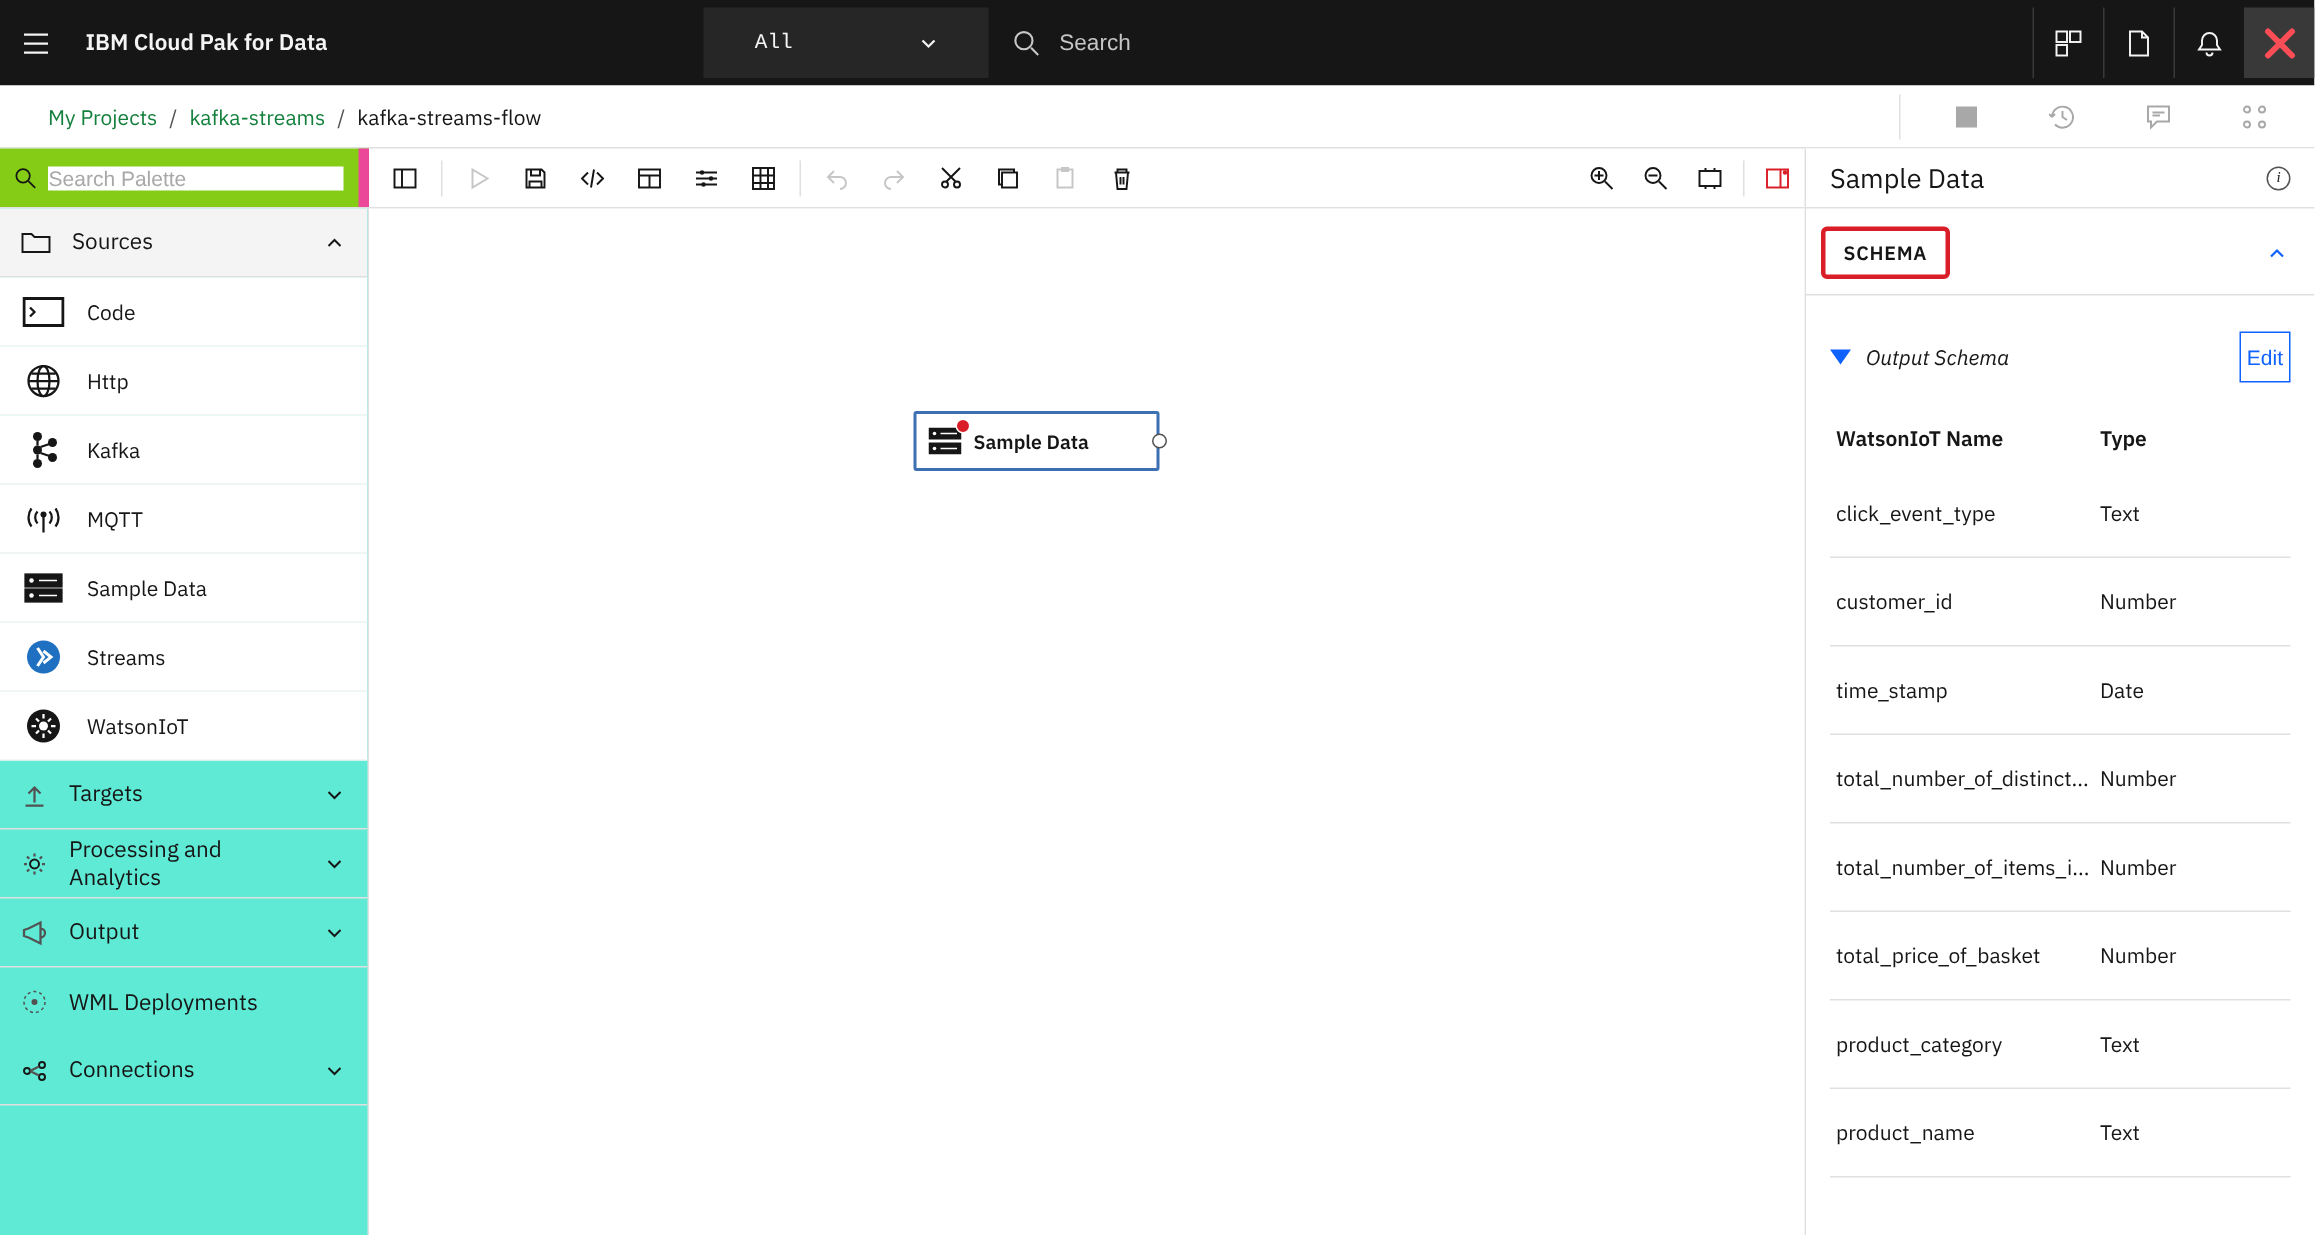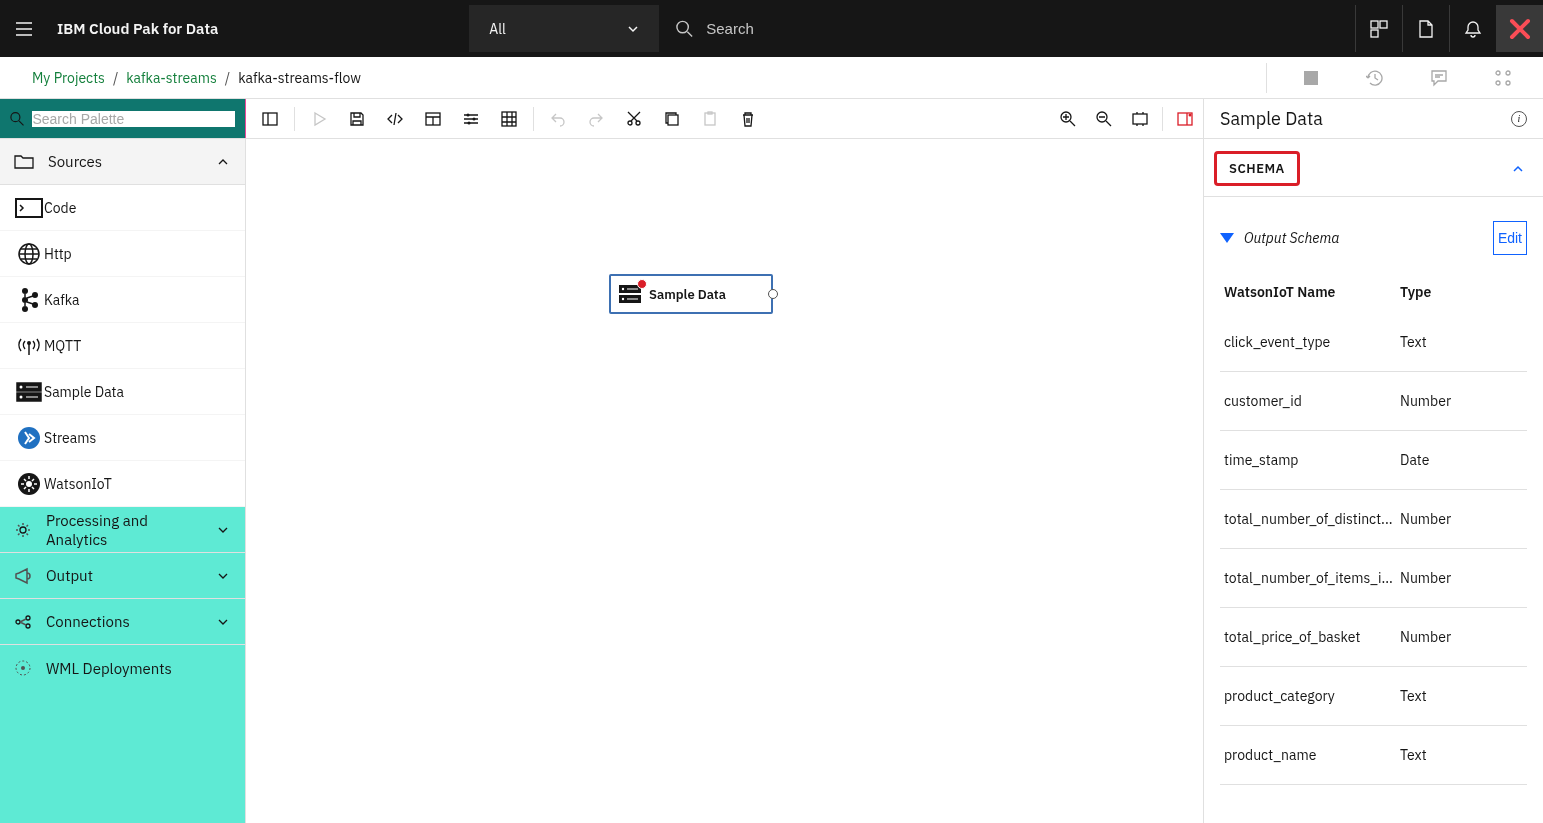--- a/index.html
+++ b/index.html
@@ -2,21 +2,21 @@
 <html><head>
 <meta charset="utf-8">
 <style>
 * { box-sizing: border-box; margin: 0; padding: 0; }
 body { font-family: 'IBM Plex Sans', -apple-system, sans-serif; font-size: 14px; color: #161616; background: #fff; overflow: hidden; }
 
 .top-header { height: 57px; background: #161616; color: #f4f4f4; display: flex; align-items: center; }
 .hamburger { width: 47px; height: 47px; display: flex; align-items: center; justify-content: center; cursor: pointer; }
 .hamburger svg { fill: #f4f4f4; }
 .app-title { font-size: 15px; font-weight: 600; padding-left: 10px; }
-.dropdown-all { margin-left: auto; width: 190px; height: 47px; background: #262626; display: flex; align-items: center; padding: 0 20px; cursor: pointer; position: relative; }
+.dropdown-all { margin-left: auto; width: 190px; height: 47px; background: #262626; display: flex; align-items: center; padding: 0 34px; cursor: pointer; position: relative; font-family: Liberation Mono, monospace; }
 .dropdown-all .chev { margin-left: auto; }
 .search-wrap { display: flex; align-items: center; padding: 0 16px; width: 675px; }
 .search-icon { width: 20px; height: 20px; margin-right: 12px; }
 .search-input { background: transparent; border: none; color: #c6c6c6; font-size: 15px; outline: none; width: 100%; }
 .search-input::placeholder { color: #c6c6c6; }
 .header-icons { display: flex; margin-left: auto; }
 .header-icon-btn { width: 47px; height: 47px; display: flex; align-items: center; justify-content: center; cursor: pointer; border-left: 1px solid #393939; }
 
 .sub-bar { height: 42px; background: #fff; display: flex; align-items: center; padding: 0 20px; border-bottom: 1px solid #e0e0e0; }
 .breadcrumbs { display: flex; align-items: center; gap: 8px; font-size: 14px; padding-left: 12px; }
@@ -32,21 +32,21 @@
 .palette-search input::placeholder { color: #a8a8a8; }
 .tb-icons { display: flex; align-items: center; gap: 2px; padding-left: 6px; }
 .tb-btn { width: 36px; height: 36px; display: flex; align-items: center; justify-content: center; cursor: pointer; color: #161616; }
 .tb-btn.disabled { color: #c6c6c6; cursor: default; }
 .tb-sep { width: 1px; height: 24px; background: #e0e0e0; margin: 0 4px; }
 
 .left-panel { width: 246px; background: #5eead4; border-right: 1px solid #e0e0e0; overflow-y: auto; }
 .section-header { height: 46px; display: flex; align-items: center; padding: 0 14px; gap: 14px; cursor: pointer; border-bottom: 1px solid #e0e0e0; }
 .section-header .label { font-size: 15px; flex: 1; color: #161616; }
 .section-header .chev { width: 16px; height: 16px; }
-.palette-item { height: 46px; display: flex; align-items: center; padding: 0 14px; gap: 0; cursor: grab; background: #fff; border-bottom: 1px solid #f4f4f4; }
+.palette-item { height: 46px; display: flex; align-items: center; padding: 0 14px; gap: 14px; cursor: grab; background: #fff; border-bottom: 1px solid #f4f4f4; }
 .palette-item .icon-box { width: 30px; height: 24px; display: flex; align-items: center; justify-content: center; }
 .palette-item .label { font-size: 14px; color: #161616; }
 .canvas-toolbar-wrap { display: flex; height: 40px; border-bottom: 1px solid #e0e0e0; }
 .canvas-area { flex: 1; position: relative; background: #fff; }
 .canvas-node { position: absolute; left: 363px; top: 135px; width: 164px; height: 40px; border: 2px solid #3d70b2; border-radius: 2px; background: #fff; display: flex; align-items: center; padding: 0 8px; gap: 8px; }
 .canvas-node .node-icon { width: 22px; height: 18px; position: relative; }
 .canvas-node .node-label { font-size: 13px; font-weight: 600; }
 .node-dot-red { position: absolute; top: -6px; right: -6px; width: 10px; height: 10px; background: #da1e28; border-radius: 50%; border: 1px solid #fff; }
 .node-port { position: absolute; right: -7px; top: 50%; transform: translateY(-50%); width: 10px; height: 10px; border: 1px solid #525252; background: #fff; border-radius: 50%; }
 
@@ -149,21 +149,21 @@
         </svg>
       </div>
   </div>
 </div>
 
 <div class="main-body">
 
   <div style="display:flex;flex-direction:column;flex:1">
 
     <div class="canvas-toolbar-wrap">
-      <div class="palette-search" style="border-right:1px solid #ec4899;background:#0f766e">
+      <div class="palette-search" style="border-right:7px solid #ec4899;background:#84cc16">
         <svg width="16" height="16" viewBox="0 0 16 16">
             <circle cx="6" cy="6" r="5" class="icon-outline"></circle>
             <path d="M10 10l5 5" class="icon-outline"></path>
           </svg>
         <input placeholder="Search Palette" style="">
       </div>
       <div class="tb-icons" style="flex:1">
         <div class="tb-btn">
             <svg class="icon-svg" viewBox="0 0 16 16">
               <rect x="1" y="2" width="14" height="12" class="icon-outline"></rect>
@@ -354,55 +354,64 @@
                 <circle cx="12" cy="12" r="11" fill="#161616"></circle>
                 <circle cx="12" cy="12" r="3" fill="#fff"></circle>
                 <path d="M12 4v3M12 17v3M4 12h3M17 12h3M7 7l2 2M15 15l2 2M17 7l-2 2M9 15l-2 2" stroke="#fff" stroke-width="1.5"></path>
               </svg>
             </div>
           <span class="label">WatsonIoT</span>
         </div>
 
         <div class="section-header">
           <svg width="18" height="18" viewBox="0 0 18 18">
+              <path d="M9 14V4M5 8l4-4 4 4M3 16h12" stroke="#525252" stroke-width="1.5" fill="none"></path>
+            </svg>
+          <span class="label">Targets</span>
+          <svg class="chev" viewBox="0 0 16 16">
+              <path d="M4 6l4 4 4-4" class="icon-outline"></path>
+            </svg>
+        </div>
+        <div class="section-header">
+          <svg width="18" height="18" viewBox="0 0 18 18">
               <circle cx="9" cy="9" r="3" class="icon-outline" stroke="#525252"></circle>
               <path d="M9 2v2M9 14v2M2 9h2M14 9h2M4 4l1.5 1.5M12.5 12.5L14 14M14 4l-1.5 1.5M5.5 12.5L4 14" stroke="#525252" stroke-width="1.5"></path>
             </svg>
           <span class="label">Processing and Analytics</span>
           <svg class="chev" viewBox="0 0 16 16">
               <path d="M4 6l4 4 4-4" class="icon-outline"></path>
             </svg>
         </div>
         <div class="section-header">
           <svg width="18" height="18" viewBox="0 0 18 18">
               <path d="M2 7v4l3 1 8 4V2L5 6z M13 6a3 3 0 0 1 0 6" stroke="#525252" stroke-width="1.5" fill="none"></path>
             </svg>
           <span class="label">Output</span>
           <svg class="chev" viewBox="0 0 16 16">
               <path d="M4 6l4 4 4-4" class="icon-outline"></path>
             </svg>
+        </div>
+        <div class="section-header" style="border-bottom:none">
+          <svg width="18" height="18" viewBox="0 0 18 18">
+              <circle cx="9" cy="9" r="7" stroke="#525252" stroke-width="1" fill="none" stroke-dasharray="2 2"></circle>
+              <circle cx="9" cy="9" r="2" fill="#525252"></circle>
+            </svg>
+          <span class="label">WML Deployments</span>
         </div>
         <div class="section-header">
           <svg width="18" height="18" viewBox="0 0 18 18">
               <circle cx="4" cy="9" r="2" class="icon-outline" stroke="#525252"></circle>
               <circle cx="14" cy="5" r="2" class="icon-outline" stroke="#525252"></circle>
               <circle cx="14" cy="13" r="2" class="icon-outline" stroke="#525252"></circle>
               <path d="M6 9l6-3M6 9l6 3" stroke="#525252" stroke-width="1.5"></path>
             </svg>
           <span class="label">Connections</span>
           <svg class="chev" viewBox="0 0 16 16">
               <path d="M4 6l4 4 4-4" class="icon-outline"></path>
             </svg>
-        </div>
-        <div class="section-header" style="border-bottom:none">
-          <svg width="18" height="18" viewBox="0 0 18 18">
-              <circle cx="9" cy="9" r="7" stroke="#525252" stroke-width="1" fill="none" stroke-dasharray="2 2"></circle>
-              <circle cx="9" cy="9" r="2" fill="#525252"></circle>
-            </svg>
-          <span class="label">WML Deployments</span>
         </div>
       </div>
 
       <div class="canvas-area">
         <div class="canvas-node">
           <div class="node-icon">
             <svg width="22" height="18" viewBox="0 0 22 18">
                 <rect x="0" y="0" width="22" height="8" fill="#161616"></rect>
                 <rect x="0" y="10" width="22" height="8" fill="#161616"></rect>
                 <circle cx="4" cy="4" r="1.2" fill="#fff"></circle>

